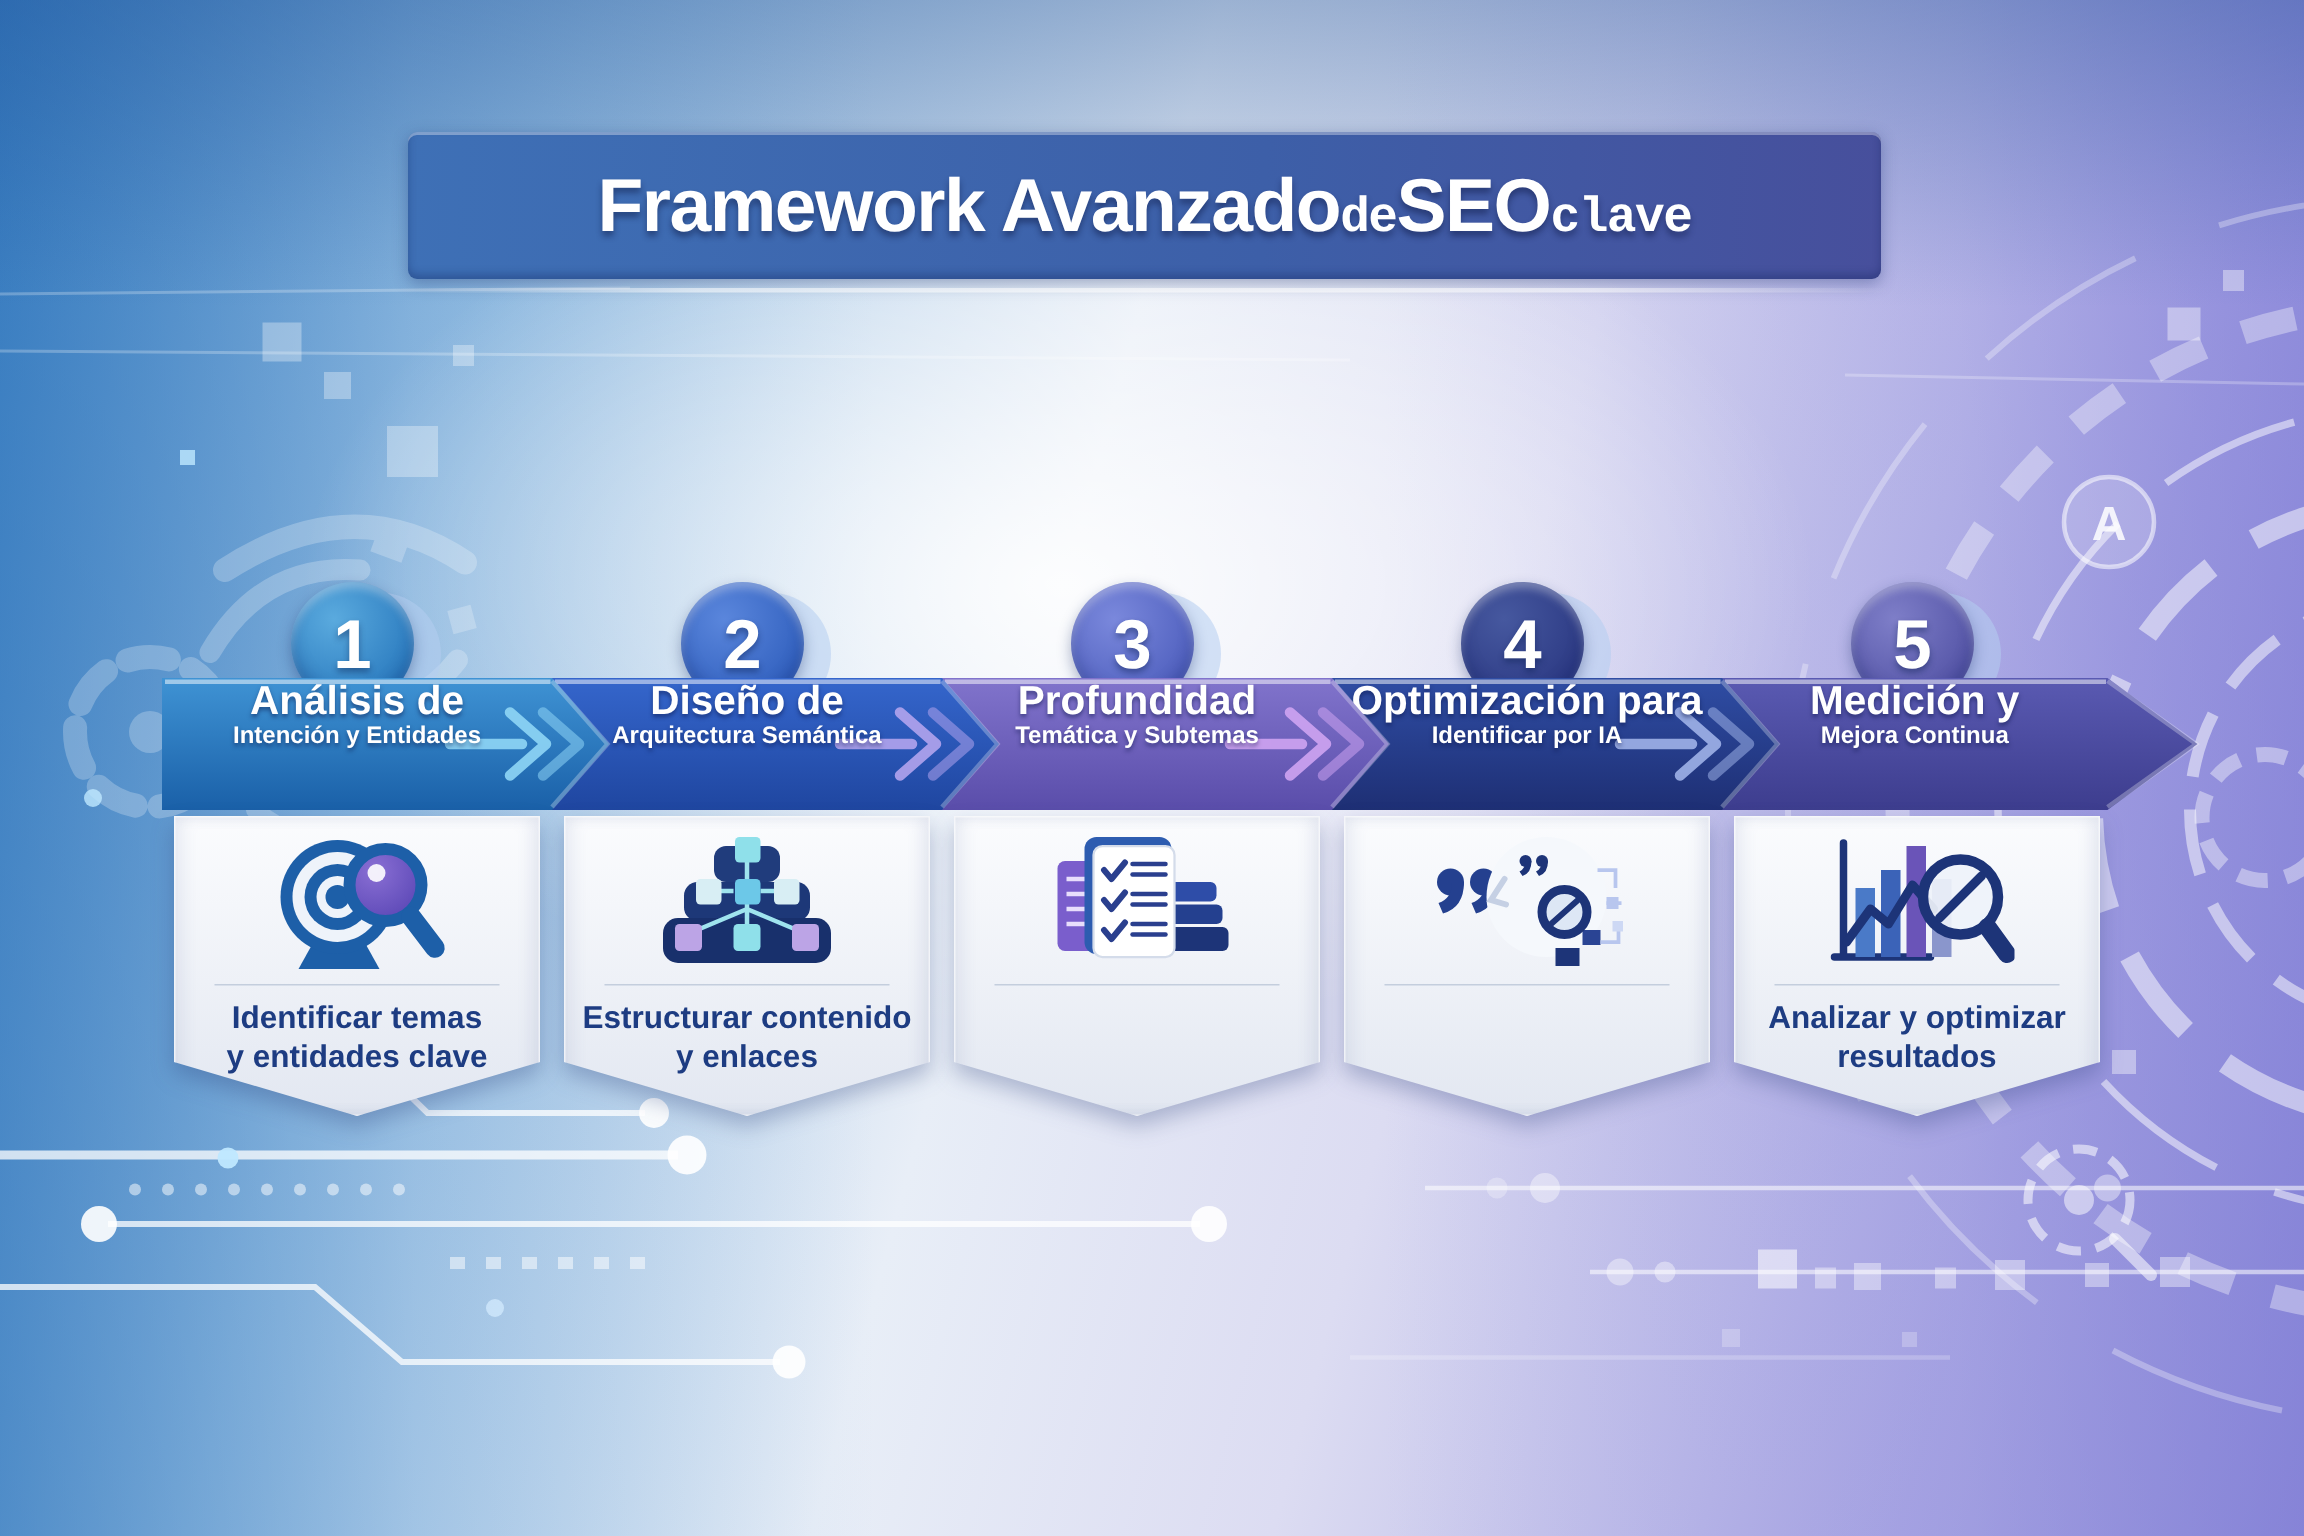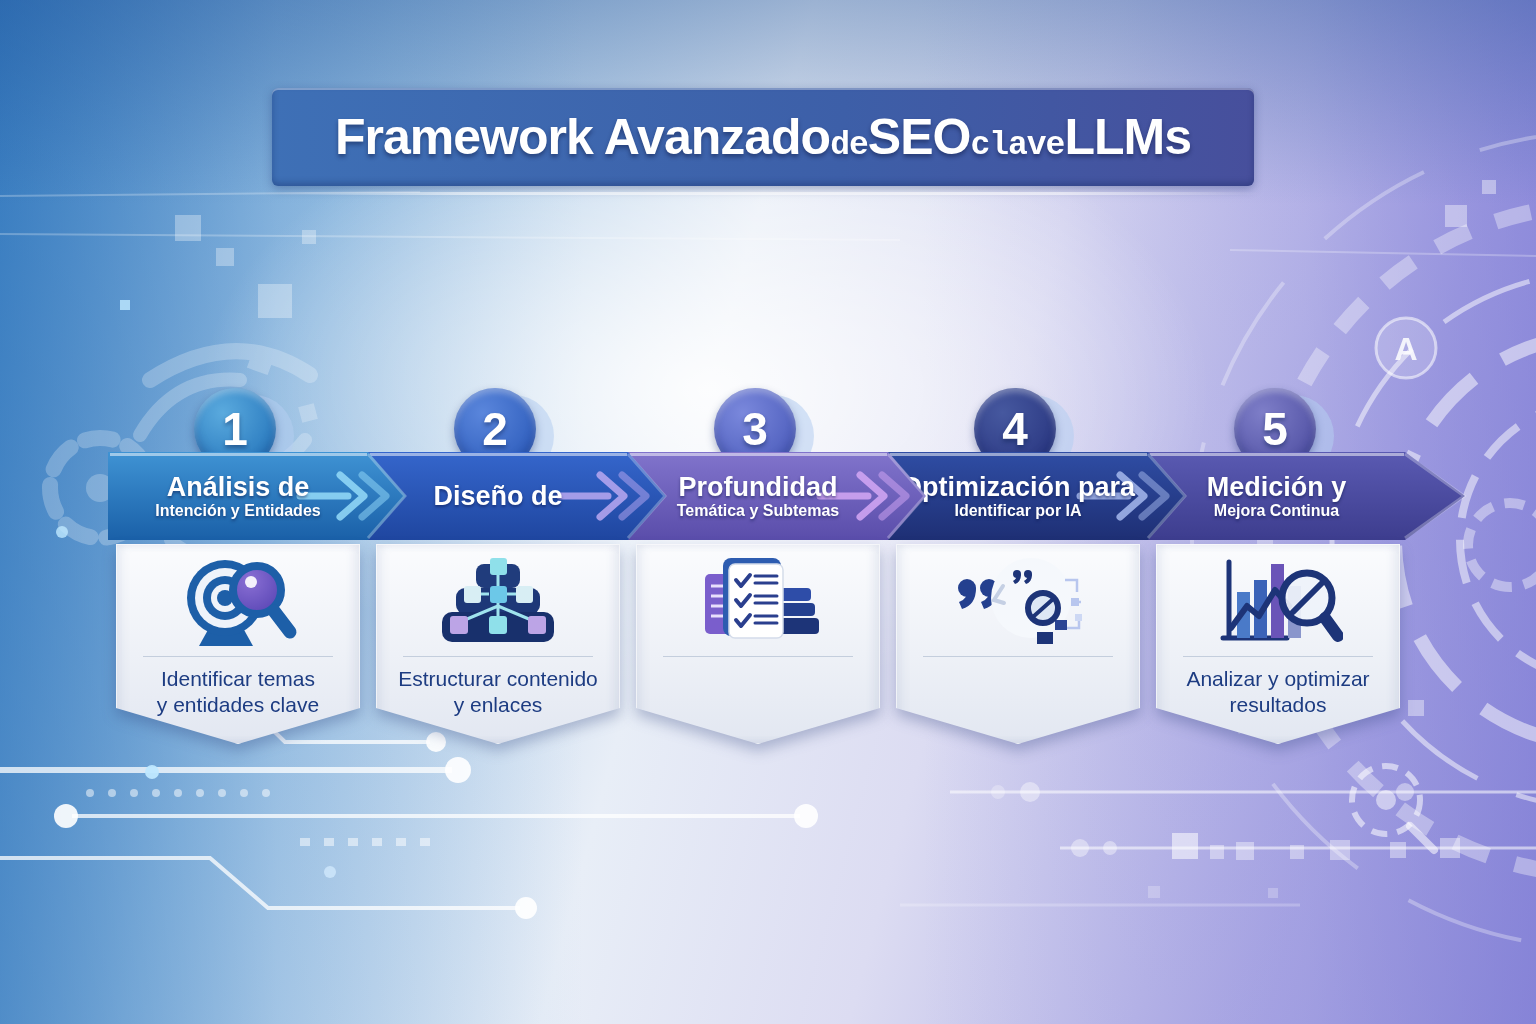--- a/index.html
+++ b/index.html
@@ -32,33 +32,33 @@
     display:flex;align-items:center;justify-content:center;color:#fff;font-size:46px;font-weight:bold;
     text-shadow:0 3px 4px rgba(10,30,80,.45);
     box-shadow:0 4px 9px rgba(20,40,100,.35), inset 0 -6px 10px rgba(0,20,80,.25), inset 0 4px 6px rgba(255,255,255,.35);}
   .c1{background:radial-gradient(circle at 35% 30%,#5aaade,#1a6ab4);}
   .c2{background:radial-gradient(circle at 35% 30%,#5a86dc,#2353b4);}
   .c3{background:radial-gradient(circle at 35% 30%,#7a88dc,#4152b4);}
   .c4{background:radial-gradient(circle at 35% 30%,#46589f,#232f7a);}
   .c5{background:radial-gradient(circle at 35% 30%,#7e7ec8,#45459a);}
   .band-svg{position:absolute;left:0;top:64px;}
   .band-text{position:absolute;left:0;top:64px;width:260px;height:88px;display:flex;flex-direction:column;
-    align-items:center;justify-content:center;color:#fff;font-weight:bold;text-align:center;line-height:1.12;
+    align-items:center;color:#fff;font-weight:bold;text-align:center;line-height:1.12;
     text-shadow:0 2px 3px rgba(10,20,70,.5);}
   .s5 .band-text{width:257px;}
   .band-line1{font-size:27px;} .band-line2{font-size:16px;}
   .card-wrap{position:absolute;left:8px;top:156px;width:244px;height:200px;
     filter:drop-shadow(0 7px 7px rgba(40,60,120,.30));}
   .card{width:100%;height:100%;clip-path:polygon(0 0,100% 0,100% 82%,50% 100%,0 82%);
     background:linear-gradient(180deg,#fbfcfe 0%,#eef1f7 55%,#e2e7f1 100%);
     box-shadow:inset 0 0 0 1px rgba(255,255,255,.6), inset -6px 0 10px rgba(90,110,160,.12), inset 6px 0 10px rgba(90,110,160,.10);
     display:flex;flex-direction:column;align-items:center;}
   .icon-wrap{height:108px;display:flex;align-items:center;justify-content:center;margin-top:4px;}
   .divider{width:78%;height:1px;background:#c4cedd;}
-  .desc{margin-top:9px;text-align:center;color:#1d3c82;font-weight:normal;font-size:21px;line-height:1.25;}
+  .desc{margin-top:9px;text-align:center;color:#1d3c82;font-weight:bold;font-size:21px;line-height:1.25;}
 </style>
 </head>
 <body>
 
 <div class="canvas">
 
   <svg class="decor" width="1536" height="1024" viewBox="0 0 1536 1024">
 
     <g stroke="rgba(255,255,255,.25)" stroke-width="2">
       <line x1="0" y1="234" x2="900" y2="240"></line>
@@ -164,21 +164,20 @@
       <line x1="900" y1="905" x2="1300" y2="905" opacity=".4"></line>
     </g>
   </svg>
 
   <div class="banner">
     <div class="banner-text">
       <span class="lg">Framework Avanzado</span>
       <span class="sm">de</span>
       <span class="lg">SEO</span>
       <span class="sm">clave</span>
-      <span class="lg">LLMs</span>
     </div>
   </div>
 
   <div class="step s1">
     <div class="num-echo"></div>
     <div class="num-circle c1">1</div>
     <svg class="band-svg" width="300" height="88" viewBox="0 0 300 88">
       <defs>
           <linearGradient id="bgrad1" x1="0" y1="0" x2="0" y2="1">
         <stop offset="0" stop-color="#3f93d4"></stop>
@@ -242,20 +241,21 @@
       <path d="M2,2.5 L259,2.5" stroke="rgba(255,255,255,.5)" stroke-width="3"></path>
       <path d="M260,2 L297,44 L260,86" stroke="rgba(255,255,255,.28)" stroke-width="3" fill="none"></path>
       <g stroke="#b2a4ee" fill="none" stroke-width="7" stroke-linecap="round" stroke-linejoin="round" opacity=".9">
         <line x1="192" y1="44" x2="240" y2="44"></line>
         <path d="M232,23 L256,44 L232,65"></path>
         <path d="M254,23 L278,44 L254,65" opacity=".6"></path>
       </g>
     </svg>
     <div class="band-text">
       <div class="band-line1">Diseño de</div>
+      <div class="band-line2">Arquitectura Semántica</div>
     </div>
     <div class="card-wrap">
         <div class="card">
       <div class="icon-wrap">
         <svg width="130" height="104" viewBox="0 0 130 104">
           <rect x="43" y="14" width="44" height="24" rx="8" fill="#203c7c"></rect>
           <rect x="23" y="38" width="84" height="26" rx="9" fill="#1d3878"></rect>
           <rect x="9" y="62" width="112" height="30" rx="10" fill="#18306c"></rect>
           <g stroke="#9fe4ee" stroke-width="3" fill="none">
             <line x1="65" y1="24" x2="65" y2="44"></line>

